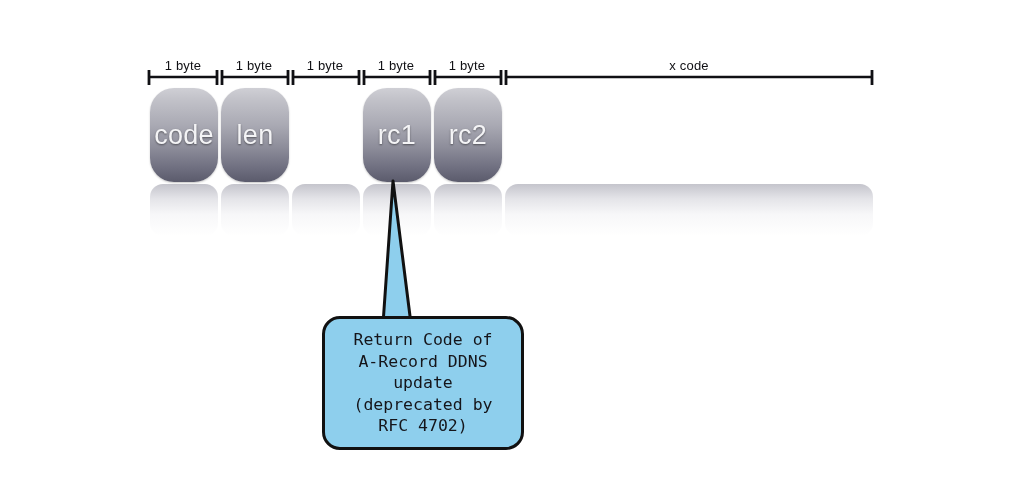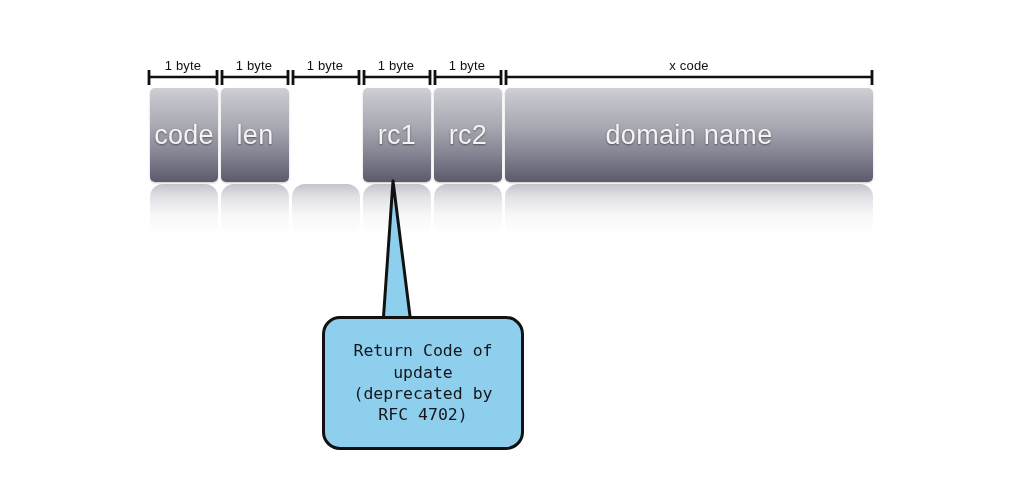--- a/index.html
+++ b/index.html
@@ -44,21 +44,21 @@
   .fields-layer {
     position: absolute;
     left: 0; top: 0;
     width: 1024px;
     height: 240px;
   }
   .field-box {
     position: absolute;
     top: 88px;
     height: 94px;
-    border-radius: 5px;
+    border-radius: 24px;
     background: linear-gradient(to bottom,
         #cfcfd5 0%,
         #c2c2c9 12%,
         #a9a9b3 40%,
         #8c8c99 64%,
         #6f6f80 85%,
         #5b5b6c 100%);
     box-shadow: 0 1px 2px rgba(0,0,0,0.22);
     display: flex;
     align-items: center;
@@ -178,29 +178,27 @@
     </div>
     <div class="field-box" style="left:221px; width:68px;">
       <span class="field-label">len</span>
     </div>
     <div class="field-box" style="left:363px; width:68px;text-align:right;">
       <span class="field-label">rc1</span>
     </div>
     <div class="field-box" style="left:434px; width:68px;">
       <span class="field-label">rc2</span>
     </div>
-    <div class="field-box" style="left:505px; width:368px;">
-      <span class="field-label">domain name</span>
-    </div>
   </div>
 
   <svg class="callout-tail" viewBox="0 0 1024 500" width="1024" height="500">
     <polygon points="393,181 411,324 383,324" fill="#8ecfed" stroke="#111111" stroke-width="3" stroke-linejoin="round"></polygon>
   </svg>
 
   <div class="callout-balloon">
     <div class="callout-line">Return Code of</div>
+    <div class="callout-line">A-Record DDNS</div>
     <div class="callout-line">update</div>
     <div class="callout-line">(deprecated by</div>
     <div class="callout-line">RFC 4702)</div>
   </div>
 
 </div>
 
 </body></html>

